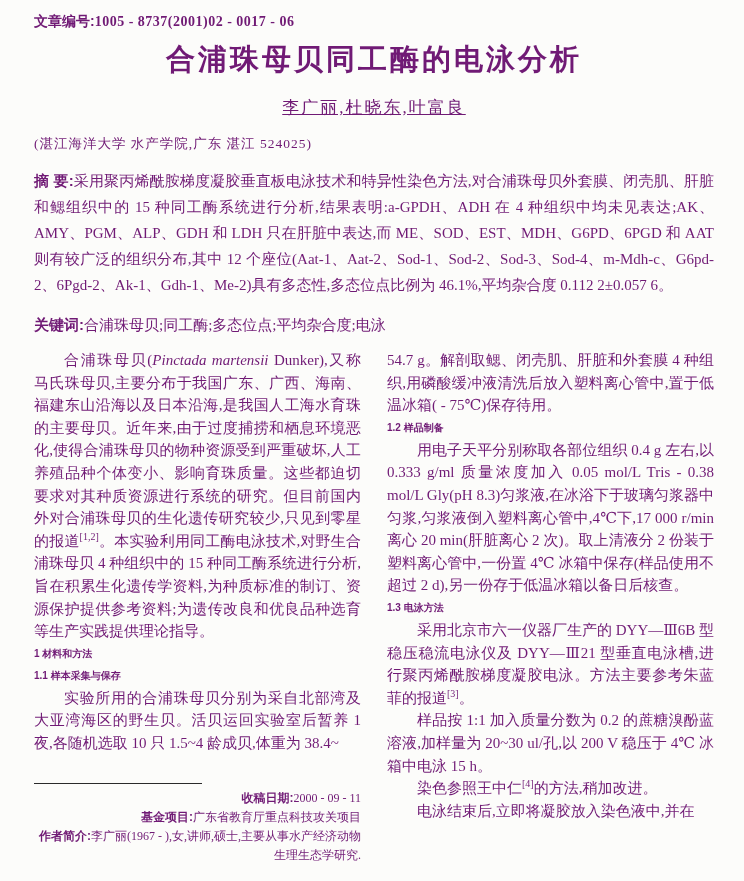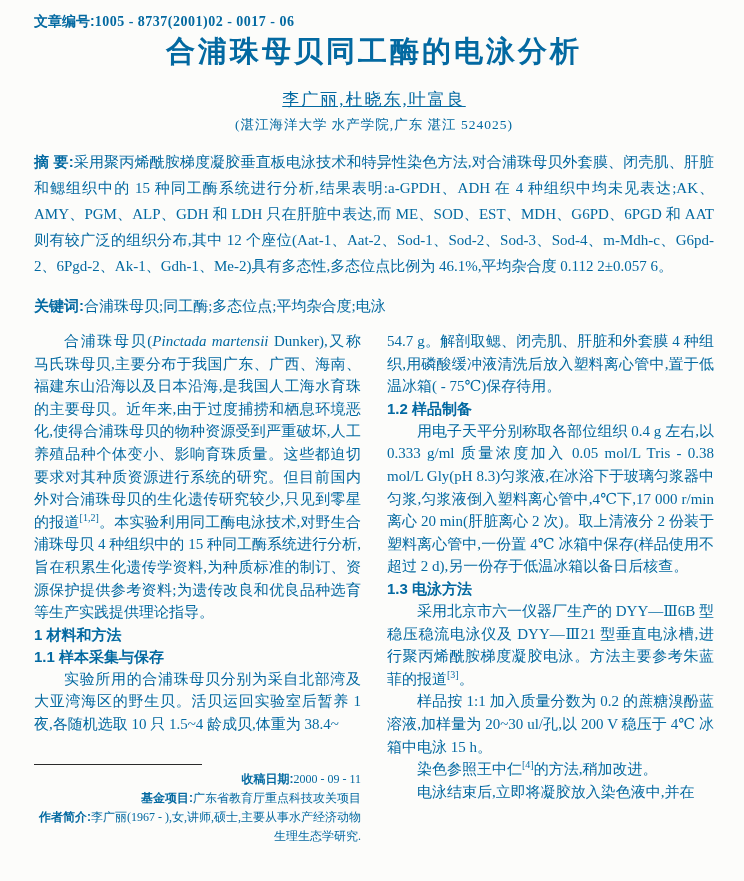--- a/index.html
+++ b/index.html
@@ -2,54 +2,54 @@
 <html lang="zh"><head>
 <meta charset="utf-8">
 <style>
   html,body{margin:0;padding:0;}
   body{background:#e8e8e6;}
   .page{
     position:relative;
     width:744px;height:881px;
     margin:0 auto;
     background:#fcfcfa;
-    color:#0369a1;
+    color:#701a75;
     box-sizing:border-box;
     padding:12px 30px 0 34px;
     overflow:hidden;
     font-family:"Liberation Serif","DejaVu Serif",serif;
   }
   
   .article-id{font-size:14px;line-height:18px;}
   .article-id .lbl{font-weight:bold;font-family:"Liberation Sans","DejaVu Sans",sans-serif;}
   .article-id .val{font-weight:bold;letter-spacing:.5px;}
   .paper-title{
-    text-align:center;margin-top:2px;
+    text-align:center;margin-top:10px;
     font-family:"Liberation Sans","DejaVu Sans",sans-serif;
     font-weight:bold;font-size:29px;line-height:36px;letter-spacing:3px;
   }
   .authors{text-align:center;margin-top:20px;font-size:17px;line-height:22px;letter-spacing:2px;text-decoration:underline;}
-  .affiliation{text-align:center;margin-top:5px;font-size:13.5px;line-height:18px;letter-spacing:1px;}
+  .affiliation{text-align:left;margin-top:16px;font-size:13.5px;line-height:18px;letter-spacing:1px;}
   
   .abstract{margin-top:15px;font-size:15px;line-height:26px;text-align:justify;}
   .abstract .lbl,.kw .lbl,.clc .lbl{
     font-weight:bold;font-family:"Liberation Sans","DejaVu Sans",sans-serif;
   }
   .kw{margin-top:6px;font-size:15px;line-height:24px;}
   .clc{margin-top:4px;font-size:15px;line-height:24px;display:flex;}
   .clc .item2{margin-left:78px;}
   
   .columns{display:flex;gap:26px;margin-top:12px;height:520px;}
   .col{width:327px;font-size:15px;line-height:22.6px;text-align:justify;}
   .col-left{display:flex;flex-direction:column;}
   .col p{margin:0;}
   .indent{text-indent:2em;}
   .heading{
     font-family:"Liberation Sans","DejaVu Sans",sans-serif;
-    font-weight:bold;font-size:15px;line-height:22px;
+    font-weight:bold;font-size:10px;line-height:22px;
     margin:5px 0 3px 0;text-align:left;text-indent:0;
   }
   .h-major{margin:9px 0 7px 0;}
   sup{font-size:10px;line-height:0;}
   i.species{font-style:italic;}
   
   .footnote{margin-top:auto;padding-bottom:4px;}
   .fn-rule{width:168px;height:0;border-top:1.5px solid #2a2a2a;margin-bottom:5px;}
   .fn-line{font-size:12px;line-height:19px;text-align:right;text-indent:0;}
   .fn-line .lbl{font-weight:bold;font-family:"Liberation Sans","DejaVu Sans",sans-serif;}

